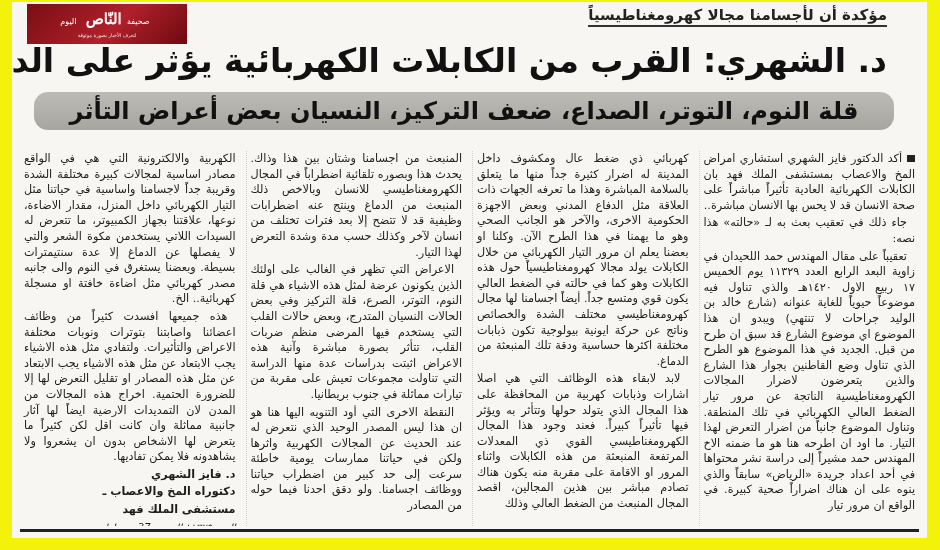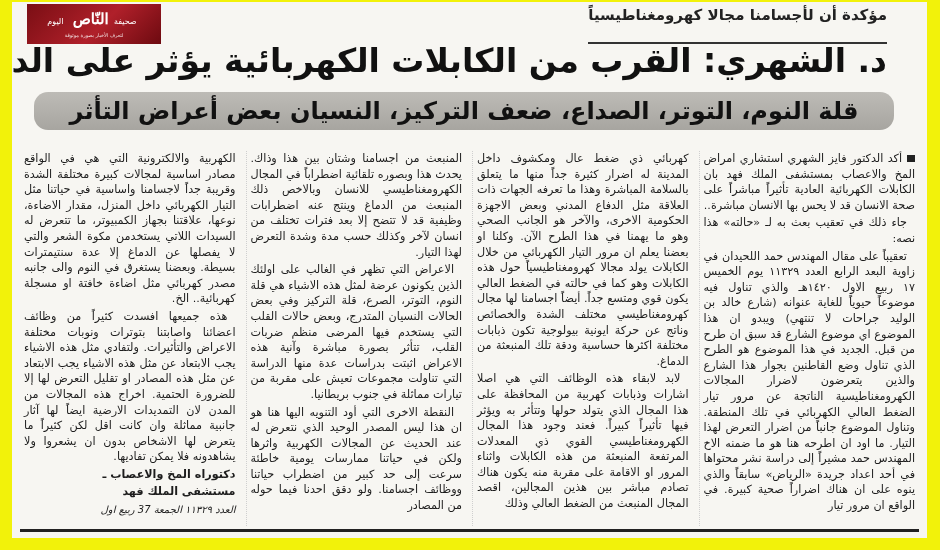--- a/index.html
+++ b/index.html
@@ -8,32 +8,32 @@
     background:#f2f20a;
     font-family:"DejaVu Sans", sans-serif;
     position:relative;
   }
   .paper {
     position:absolute; left:12px; top:2px; width:915px; height:536px;
     background:#f7f6f2;
     overflow:hidden;
   }
   .logo {
-    position:absolute; left:15px; top:2px; width:134px; height:40px;
+    position:absolute; left:15px; top:2px; width:160px; height:40px;
     background:linear-gradient(135deg,#7a0e14 0%,#b0202a 55%,#6d0a10 100%);
     color:#fff; z-index:5;
     display:flex; flex-direction:column; align-items:center; justify-content:center;
   }
   .logo .name { font-family:"DejaVu Serif", serif; font-size:15px; font-weight:bold; line-height:16px; direction:rtl; }
   .logo .name small { font-size:8px; font-weight:normal; margin-right:4px; }
   .logo .tag { font-size:5px; opacity:.85; direction:rtl; margin-top:2px; }
   .kicker {
     position:absolute; right:40px; top:4px;
     direction:rtl; font-weight:bold; font-size:15px; color:#222;
-    border-bottom:2px solid #333; padding-bottom:18px; letter-spacing:0.5px;
+    border-bottom:2px solid #333; padding-bottom:1px; letter-spacing:0.5px;
   }
   .headline {
     position:absolute; right:40px; top:38px; left:30px;
     direction:rtl; text-align:right;
     font-family:"DejaVu Sans", sans-serif; font-weight:bold; font-size:33px; color:#111;
     line-height:42px; white-space:nowrap;
   }
   .subhead {
     position:absolute; left:22px; right:33px; top:90px; height:38px;
     background:linear-gradient(#bdbbb6,#a7a5a0);
@@ -90,20 +90,21 @@
       <p>لابد لابقاء هذه الوظائف التي هي اصلا اشارات وذبابات كهربية من المحافظة على هذا المجال الذي يتولد حولها وتتأثر به ويؤثر فيها تأثيراً كبيراً. فعند وجود هذا المجال الكهرومغناطيسي القوي ذي المعدلات المرتفعة المنبعثة من هذه الكابلات واثناء المرور او الاقامة على مقربة منه يكون هناك تصادم مباشر بين هذين المجالين، اقصد المجال المنبعث من الضغط العالي وذلك</p>
     </div>
     <div class="col">
       <p class="first">المنبعث من اجسامنا وشتان بين هذا وذاك. يحدث هذا وبصوره تلقائية اضطراباً في المجال الكهرومغناطيسي للانسان وبالاخص ذلك المنبعث من الدماغ وينتج عنه اضطرابات وظيفية قد لا تتضح إلا بعد فترات تختلف من انسان لآخر وكذلك حسب مدة وشدة التعرض لهذا التيار.</p>
       <p>الاعراض التي تظهر في الغالب على اولئك الذين يكونون عرضة لمثل هذه الاشياء هي قلة النوم، التوتر، الصرع، قلة التركيز وفي بعض الحالات النسيان المتدرج، وبعض حالات القلب التي يستخدم فيها المرضى منظم ضربات القلب، تتأثر بصورة مباشرة وآنية هذه الاعراض اثبتت بدراسات عدة منها الدراسة التي تناولت مجموعات تعيش على مقربة من تيارات مماثلة في جنوب بريطانيا.</p>
       <p>النقطة الاخرى التي أود التنويه اليها هنا هو ان هذا ليس المصدر الوحيد الذي نتعرض له عند الحديث عن المجالات الكهربية واثرها ولكن في حياتنا ممارسات يومية خاطئة سرعت إلى حد كبير من اضطراب حياتنا ووظائف اجسامنا. ولو دقق احدنا فيما حوله من المصادر</p>
     </div>
     <div class="col">
       <p class="first">الكهربية والالكترونية التي هي في الواقع مصادر اساسية لمجالات كبيرة مختلفة الشدة وقريبة جداً لاجسامنا واساسية في حياتنا مثل التيار الكهربائي داخل المنزل، مقدار الاضاءة، نوعها، علاقتنا بجهاز الكمبيوتر، ما تتعرض له السيدات اللاتي يستخدمن مكوة الشعر والتي لا يفصلها عن الدماغ إلا عدة سنتيمترات بسيطة. وبعضنا يستغرق في النوم والى جانبه مصدر كهربائي مثل اضاءة خافتة او مسجلة كهربائية.. الخ.</p>
       <p>هذه جميعها افسدت كثيراً من وظائف اعضائنا واصابتنا بتوترات ونوبات مختلفة الاعراض والتأثيرات. ولتفادي مثل هذه الاشياء يجب الابتعاد عن مثل هذه الاشياء يجب الابتعاد عن مثل هذه المصادر او تقليل التعرض لها إلا للضرورة الحتمية. اخراج هذه المجالات من المدن لان التمديدات الارضية ايضاً لها آثار جانبية مماثلة وان كانت اقل لكن كثيراً ما يتعرض لها الاشخاص بدون ان يشعروا ولا يشاهدونه فلا يمكن تفاديها.</p>
+      <p class="sig">د. فايز الشهري</p>
       <p class="sig">دكتوراه المخ والاعصاب ـ</p>
       <p class="sig">مستشفى الملك فهد</p>
       <p class="sig" style="font-style:italic;font-weight:normal;font-size:10px;">العدد ١١٣٢٩ الجمعة 37 ربيع اول</p>
     </div>
   </div>
 
   <div class="bottom-rule"></div>
 </div>
 
 </body></html>

